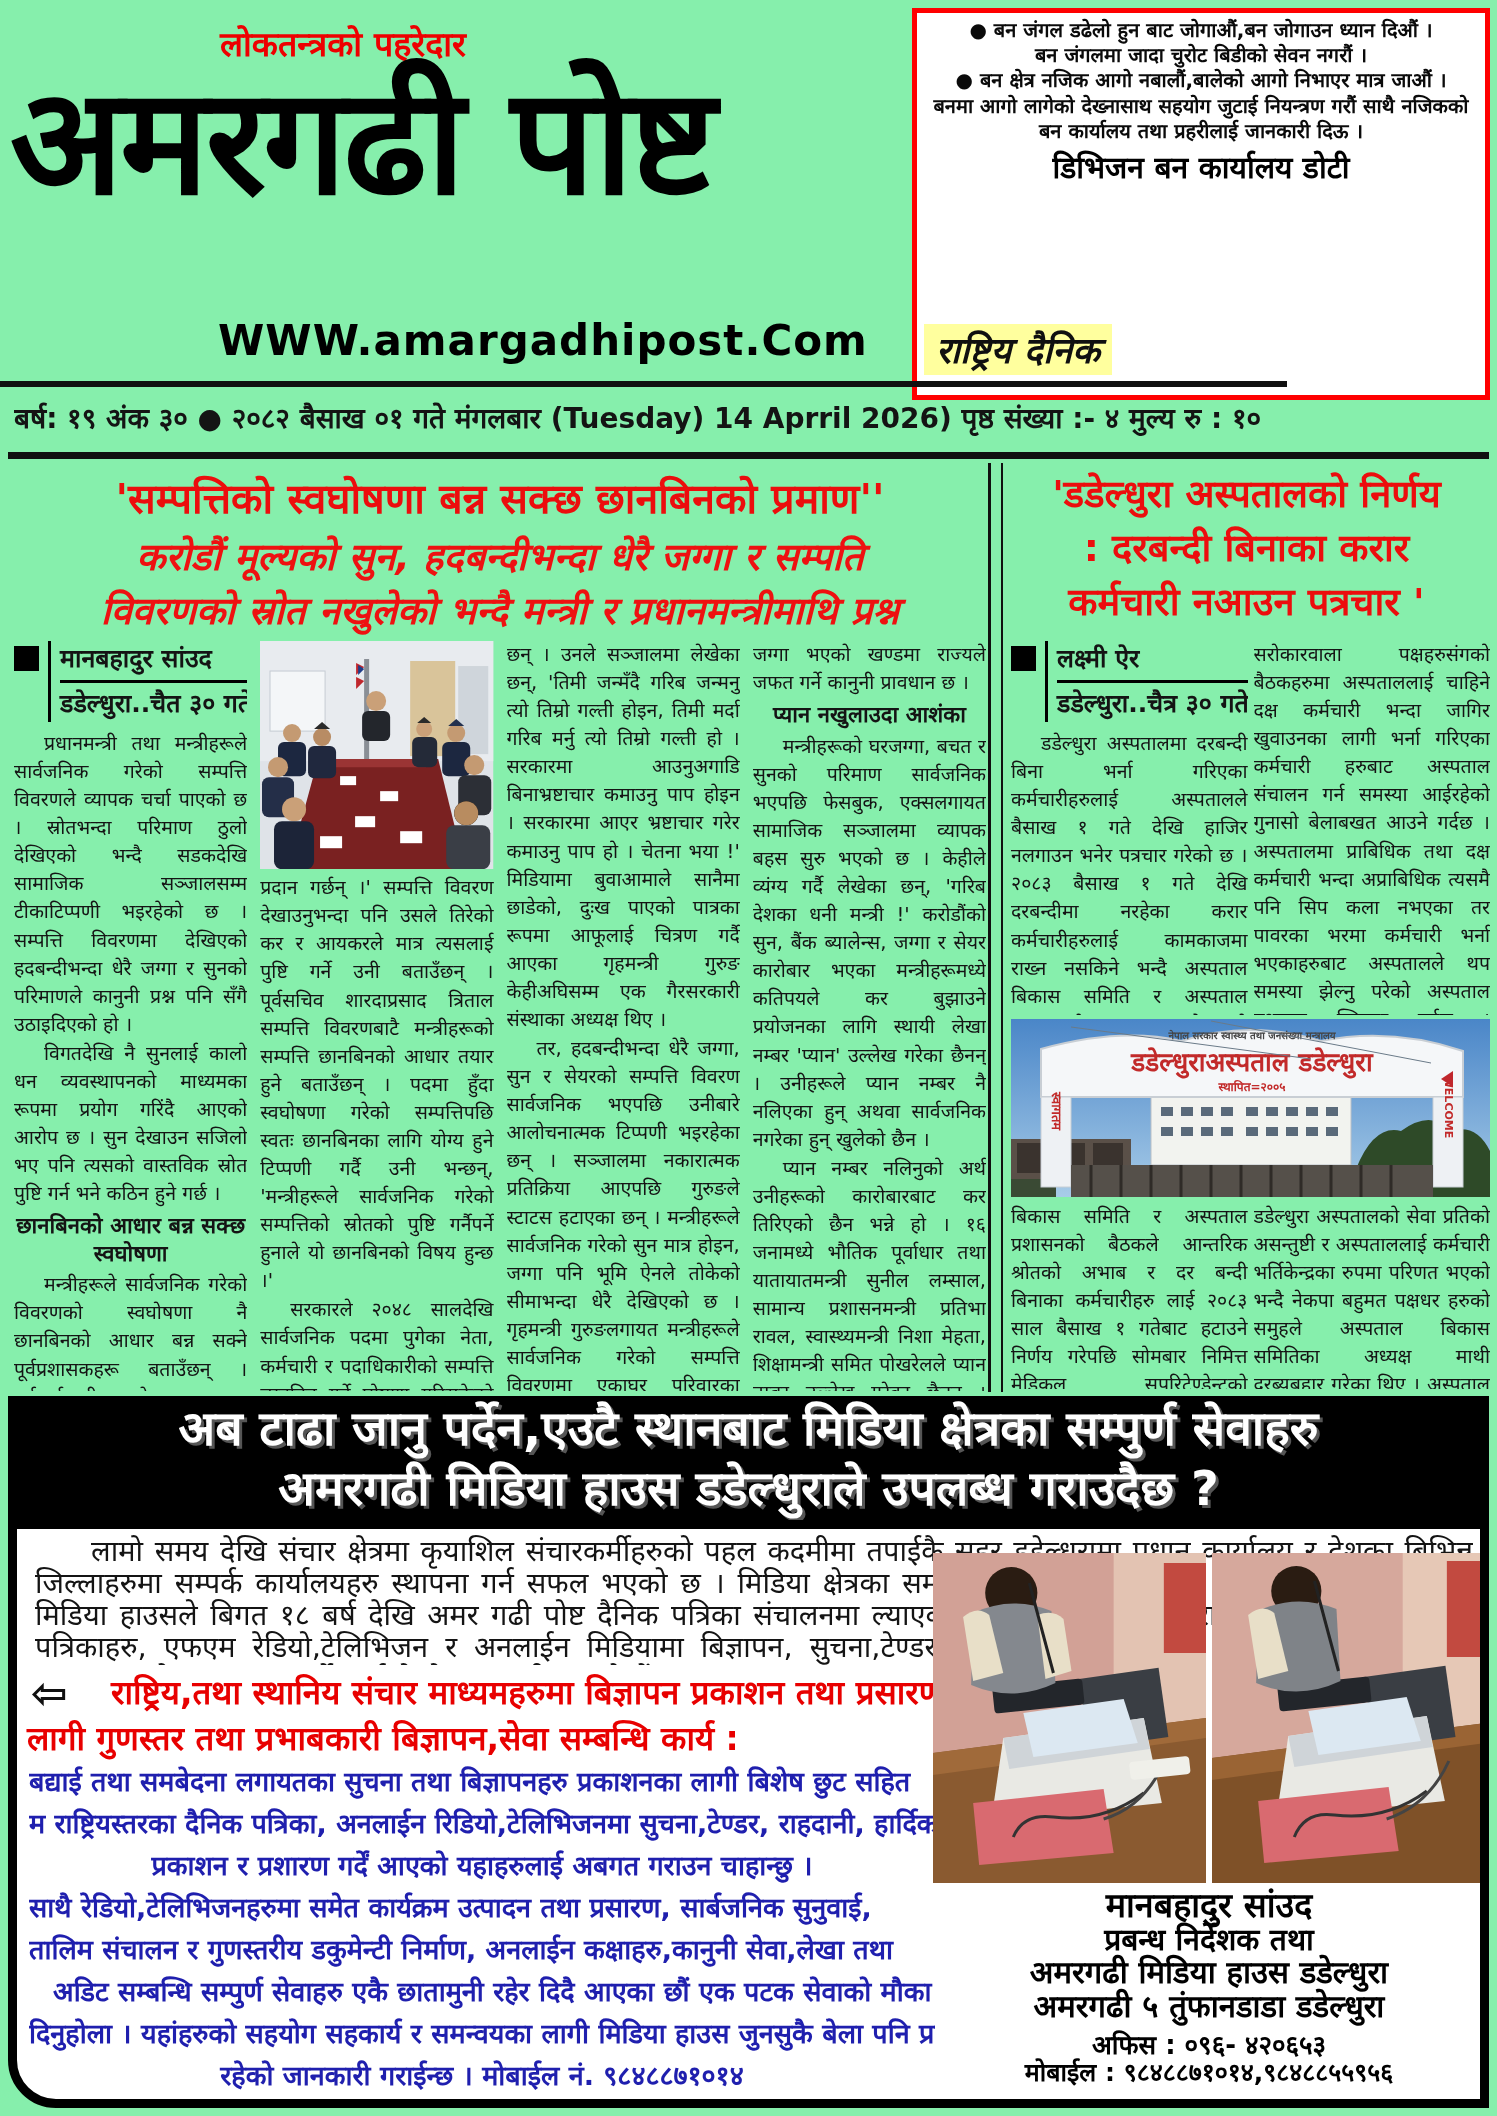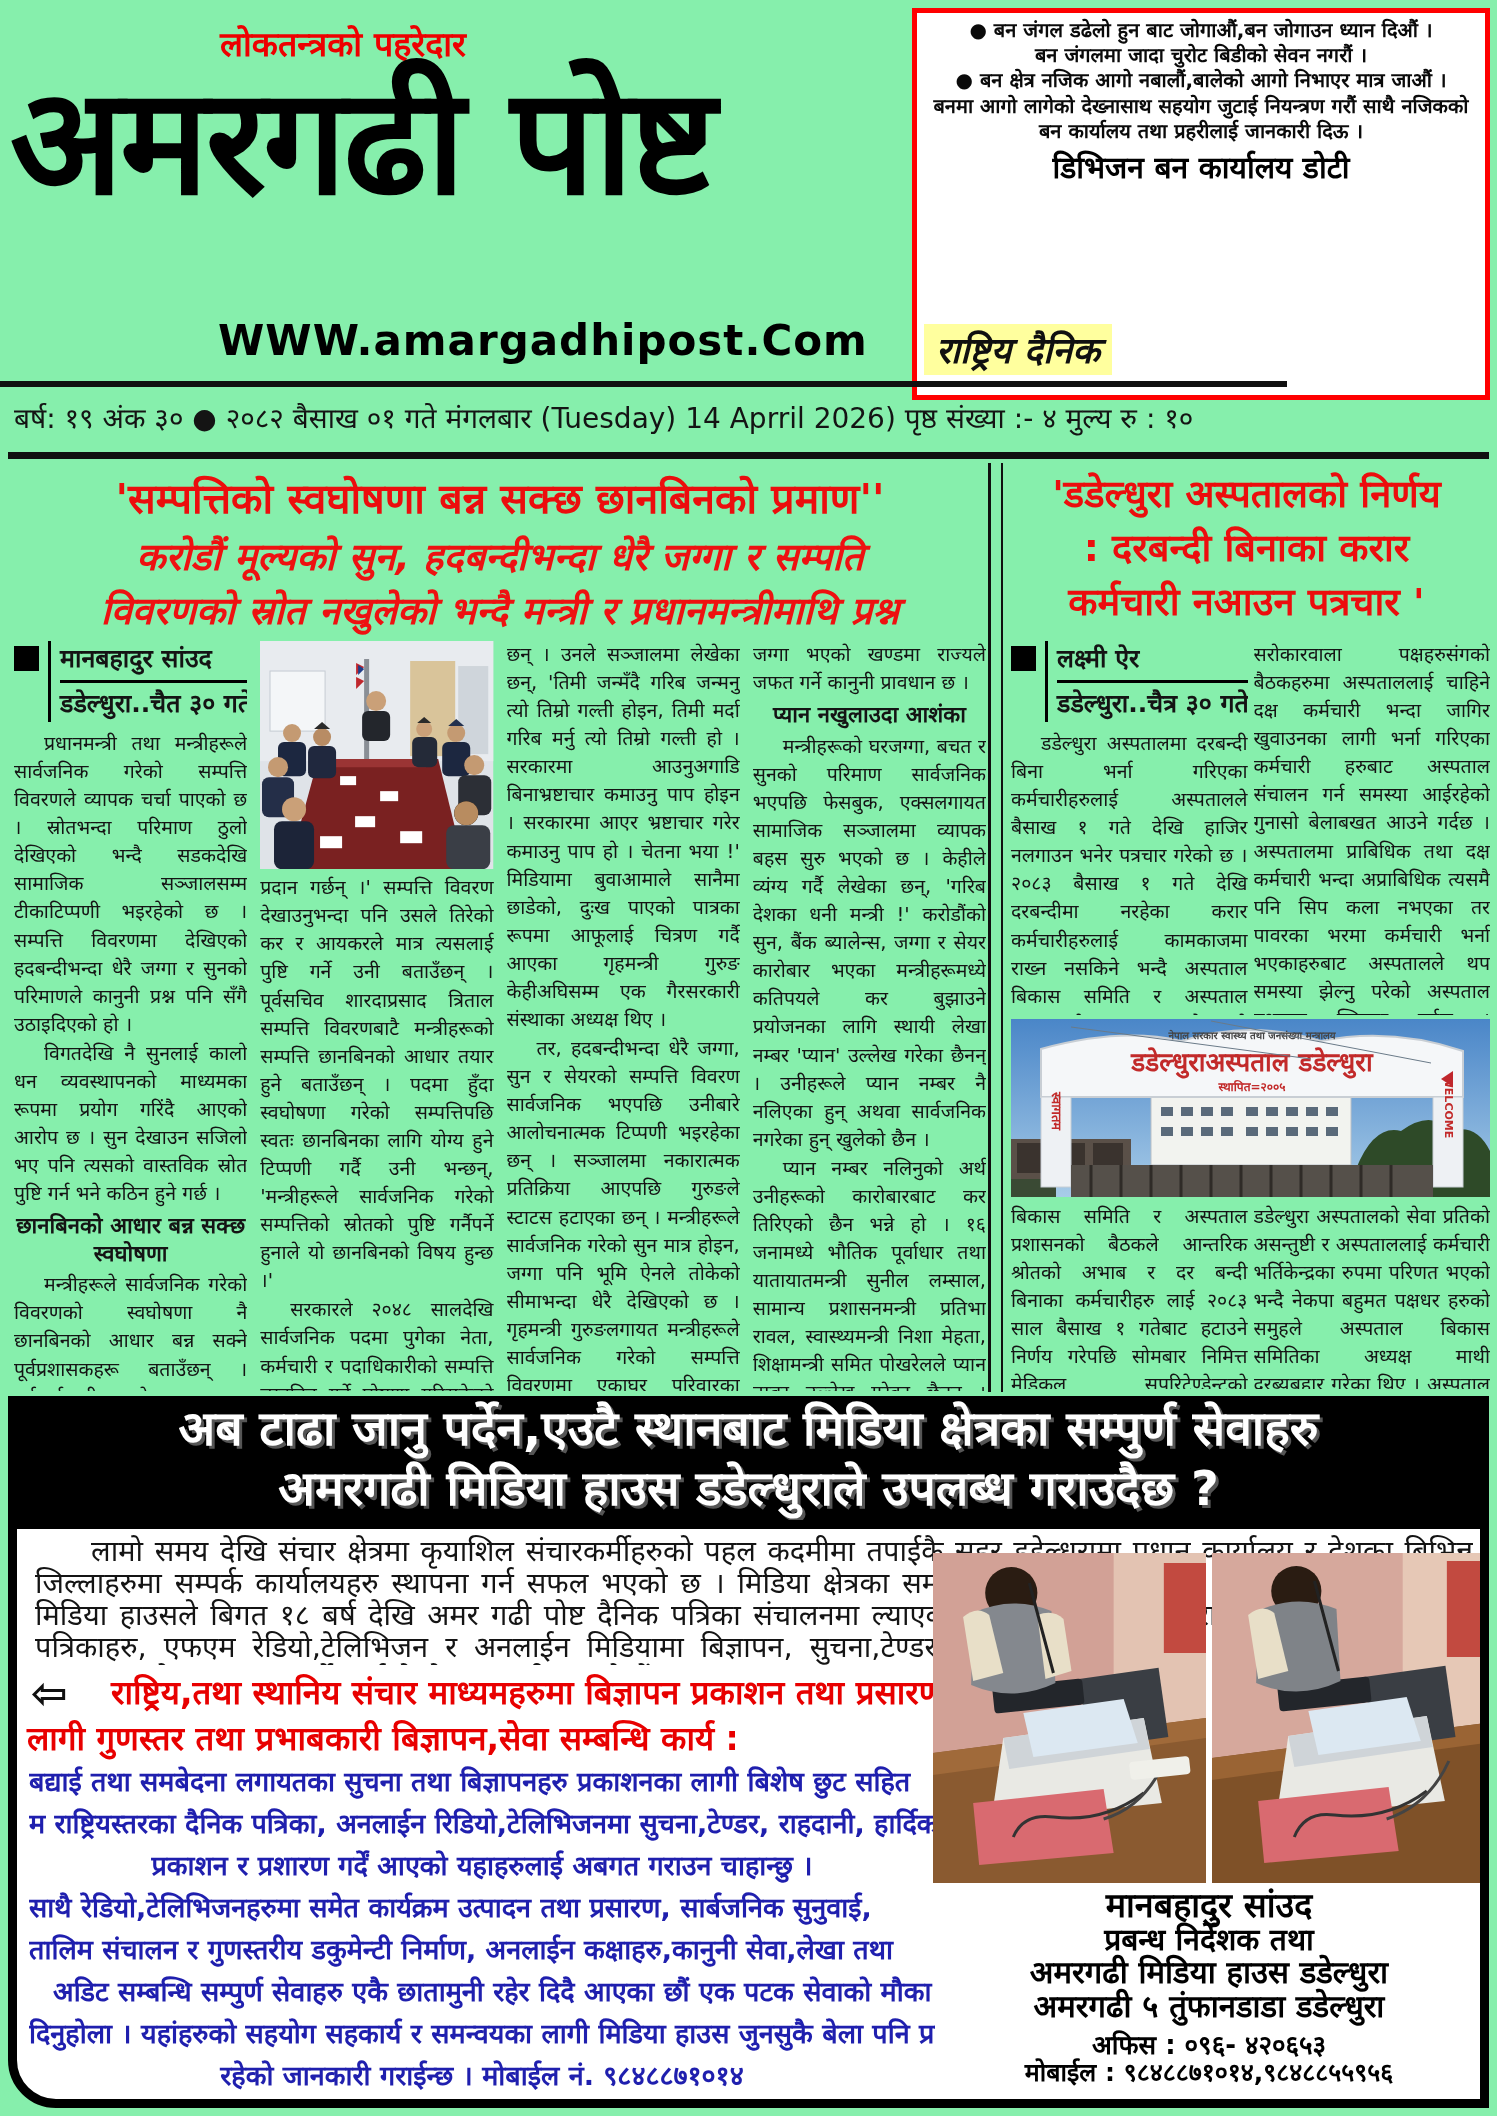--- a/index.html
+++ b/index.html
@@ -23,21 +23,21 @@
     text-align:center; color:#0a0a0a; }
   .forest-office { font-weight:bold; font-size:30px; line-height:1.25;
     text-align:center; margin-top:5px; color:#000; }
   .website { left:218px; top:316px; font-weight:bold; font-size:42px;
     letter-spacing:1px; white-space:nowrap; color:#000; }
   .natdaily { left:924px; top:324px; background:#ffff9e; color:#101010;
     font-weight:bold; font-style:italic; font-size:36px; padding:1px 12px;
     white-space:nowrap; }
   .rule1 { left:0; top:381px; width:1287px; height:6px; background:#101010; }
   .dateline { left:14px; top:393px; width:1274px; height:52px; overflow:hidden;
-    font-weight:normal; font-size:28px; line-height:52px; white-space:nowrap; }
+    font-weight:bold; font-size:28px; line-height:52px; white-space:nowrap; }
   .rule2 { left:8px; top:452px; width:1481px; height:7px; background:#101010; }
 
   
   .lead { left:14px; top:463px; width:972px; height:928px; overflow:hidden; }
   .lead-headline { left:0; top:6px; width:100%; text-align:center;
     color:#ec0d0d; font-weight:bold; font-size:41px; white-space:nowrap; overflow:hidden; }
   .lead-sub { left:0; width:100%; text-align:center; color:#ee1111;
     font-weight:bold; font-style:italic; font-size:38px; white-space:nowrap; overflow:hidden; }
   .lead-cols { left:0; top:178px; width:100%; height:750px; display:flex; gap:13px; }
   .col { flex:1; overflow:hidden; }

